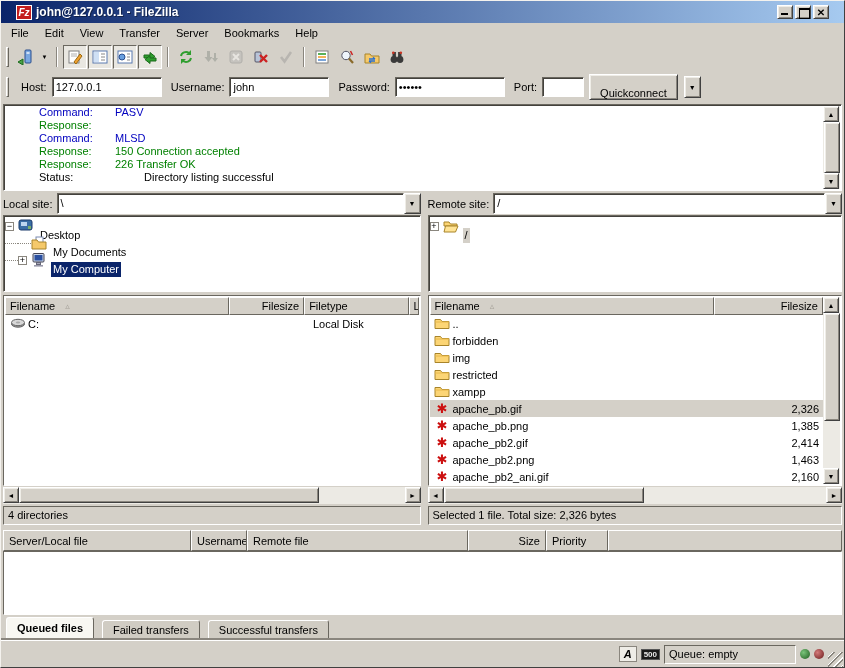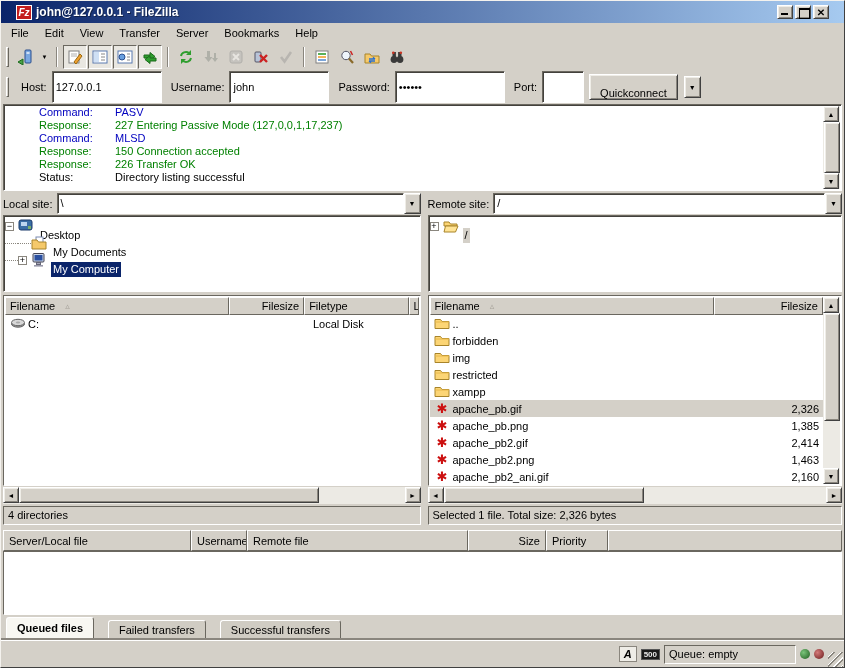--- a/index.html
+++ b/index.html
@@ -43,34 +43,34 @@
             border:1px solid transparent; }
   .tb-btn.pressed { border-color:#6a675f #fff #fff #6a675f; background:#e9e7e1; }
   .tb-btn.disabled { opacity:.45; filter:grayscale(.9); }
   .tb-drop { width:13px; height:24px; display:inline-flex; align-items:center; justify-content:center; }
   .tb-drop::before { content:"▼"; font-size:6px; }
   .icon svg { display:block; }
 
   
   .quickbar { height:32px; display:flex; align-items:center; padding-left:2px; gap:5px; }
   .qc-label { margin-left:4px; }
-  .field { height:32px; font-family:"Liberation Sans",sans-serif; font-size:11px; padding:0 3px;
+  .field { height:20px; font-family:"Liberation Sans",sans-serif; font-size:11px; padding:0 3px;
            border:1px solid; border-color:#6a675f #fff #fff #6a675f;
            box-shadow:inset 1px 1px 0 #43413c; background:#fff; outline:none; }
   .qc-btn { height:22px; padding:12px 10px; font-size:11px; font-family:"Liberation Sans",sans-serif; }
   .qc-drop { width:17px; height:22px; display:inline-flex; align-items:center; justify-content:center; margin-left:1px; }
   .qc-drop::before { content:"▼"; font-size:7px; }
 
   
   .logbox { position:relative; margin:1px 2px 0 2px; height:87px; padding:1px 20px 1px 3px; overflow:hidden; }
   .log-line { display:flex; height:13px; line-height:13px; white-space:nowrap;margin-left:32px; }
   .log-label { width:76px; flex:none; }
   .log-command { color:#0000bf; }
   .log-response { color:#008000; }
-  .log-status { color:#000; }
+  .log-status { color:#000;gap:29px; }
 
   
   .vscroll { position:absolute; top:1px; right:1px; bottom:1px; width:17px; background:#eceae4;
              display:flex; flex-direction:column; }
   .hscroll { height:17px; background:#eceae4; display:flex; margin-top:1px; }
   .sb-btn { width:16px; height:16px; flex:none; display:inline-flex; align-items:center; justify-content:center; }
   .sb-btn::before { font-size:7px; color:#000; }
   .sb-up::before { content:"▲"; } .sb-down::before { content:"▼"; }
   .sb-left::before { content:"◄"; } .sb-right::before { content:"►"; }
   .sb-thumb-v { width:16px; margin:0 auto; background:#d4d0c8; }
@@ -115,21 +115,21 @@
 
   .pane-status { margin-top:2px; height:19px; line-height:17px; padding:0 4px; background:#d4d0c8; }
 
   
   .queue { margin:5px 2px 0 2px; }
   .queue-header { display:flex; height:21px; }
   .qh-cell { height:21px; border:1px solid; border-color:#fff #6a675f #6a675f #fff; background:#d4d0c8;
              padding:0 5px; line-height:18px; white-space:nowrap; overflow:hidden; display:flex; align-items:center; }
   .qh-cell.right { justify-content:flex-end; }
   .queue-body { height:64px; background:#fff; }
-  .tabs-row { height:24px; display:flex; align-items:flex-end; padding-left:3px; gap:14px; }
+  .tabs-row { height:24px; display:flex; align-items:flex-end; padding-left:3px; gap:8px; }
   .tab { height:19px; padding:0 10px; line-height:18px; background:#d0ccc3;
          border:1px solid; border-color:#fff #6a675f transparent #fff;
          border-radius:3px 3px 0 0; }
   .tab.active { height:22px; background:#f8f7f2; font-weight:bold; line-height:21px; }
 
   
   .statusbar { position:absolute; left:0; right:0; bottom:0; height:27px;
                border-top:1px solid #fff; box-shadow:0 -2px 0 #8a867e; background:#d4d0c8;
                display:flex; align-items:center; justify-content:flex-end; padding:0 1px 0 4px; gap:4px; }
   .sb-icon-a { width:18px; height:16px; display:inline-flex; align-items:center; justify-content:center;
@@ -319,21 +319,20 @@
     <span class="qc-drop btn3d"></span>
   </div>
 
   <div class="logbox sunkenw" id="logbox">
     <div class="log-line log-command">
         <span class="log-label">Command:</span>
         <span>PASV</span>
       </div>
       <div class="log-line log-response">
         <span class="log-label">Response:</span>
-        <span>227 Entering Passive Mode (127,0,0,1,17,237)</span>
       </div>
       <div class="log-line log-command">
         <span class="log-label">Command:</span>
         <span>MLSD</span>
       </div>
       <div class="log-line log-response">
         <span class="log-label">Response:</span>
         <span>150 Connection accepted</span>
       </div>
       <div class="log-line log-response">

